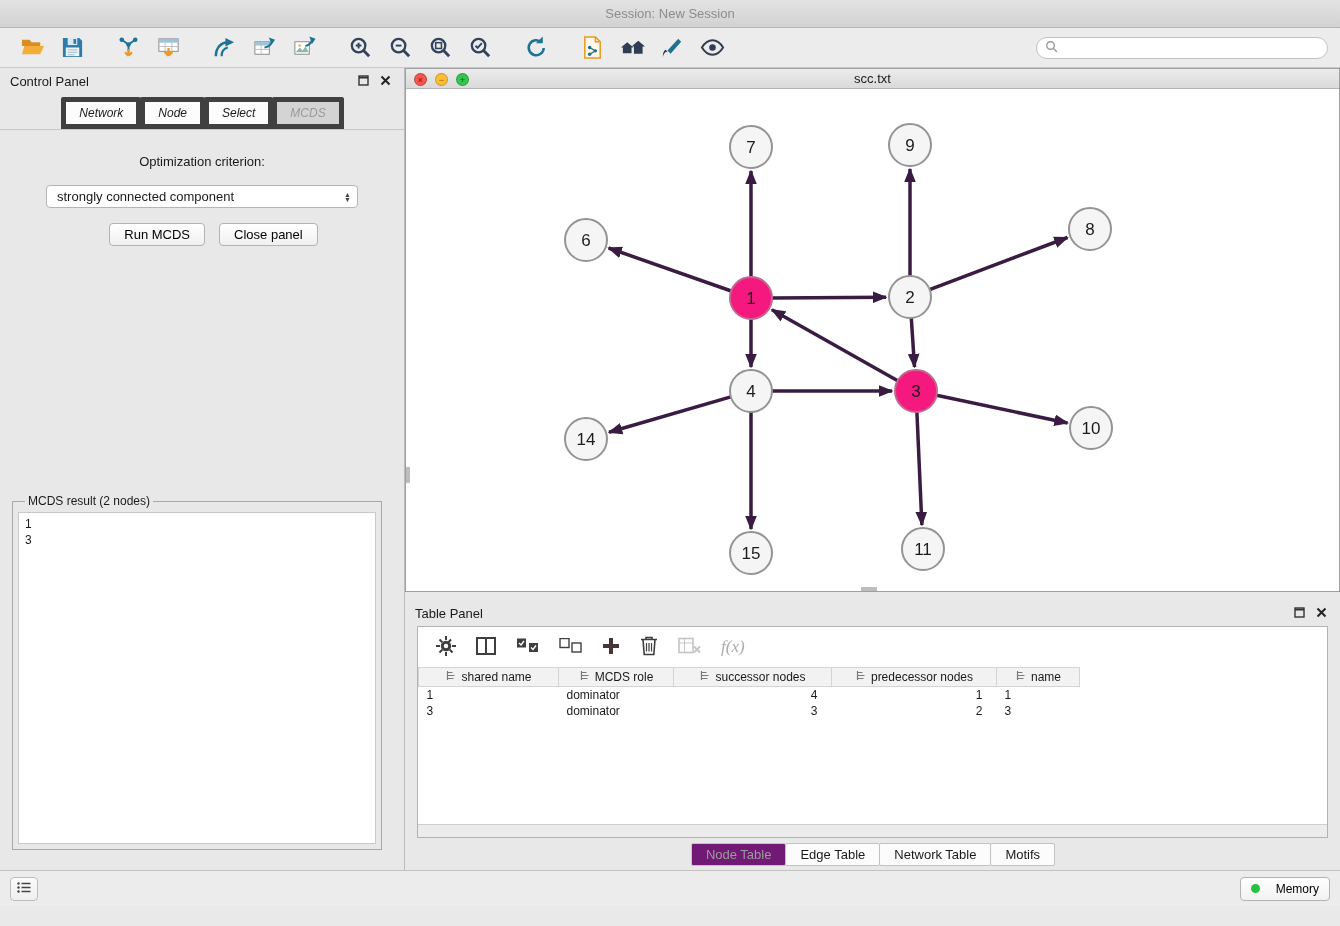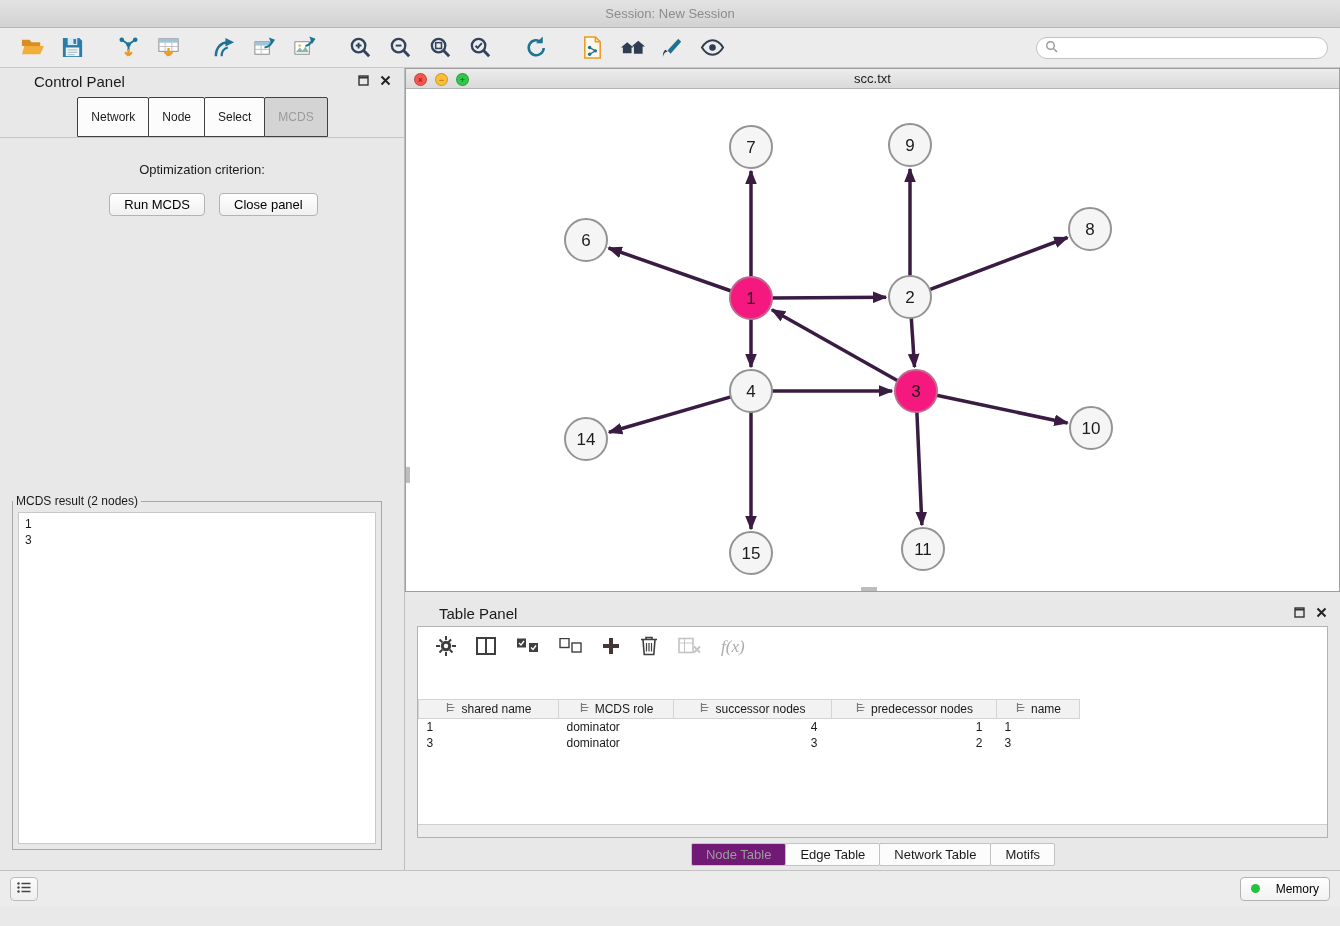--- a/index.html
+++ b/index.html
@@ -23,39 +23,39 @@
                  background:#fff; display:flex; align-items:center; padding:0 8px; gap:5px; }
   .search-wrap input { border:none; outline:none; flex:1; font-size:12px; background:transparent;
                        font-family:"Liberation Sans",sans-serif; }
 
   
   .workspace { flex:1 1 auto; display:flex; min-height:0; }
 
   
   .control-panel { width:405px; flex:0 0 405px; background:#e8e8e8; border-right:1px solid #bdbdbd;
                    position:relative; display:flex; flex-direction:column; }
-  .panel-header { height:26px; display:flex; align-items:center; padding:0 10px; font-size:15px; flex:0 0 auto;margin-left:24px; }
+  .panel-header { height:26px; display:flex; align-items:center; padding:0 10px; font-size:13px; flex:0 0 auto; }
   .panel-header .spacer { flex:1; }
   .win-icon-btn { width:18px; height:18px; border:none; background:none; display:flex; align-items:center;
                   justify-content:center; cursor:pointer; margin-left:4px; }
   .cp-tabs { display:flex; justify-content:center; padding:3px 0 0 0; border-bottom:1px solid #c6c6c6; flex:0 0 auto; }
-  .cp-tab { font-size:12px; padding:12px 13px; background:#fcfcfc; border:1px solid #404040; margin-right:-1px;
-            cursor:pointer; color:#1a1a1a; border-radius:2px 2px 0 0; }
+  .cp-tab { font-size:12px; padding:4px 13px; background:#fcfcfc; border:5px solid #404040; margin-right:-1px;
+            cursor:pointer; color:#1a1a1a; border-radius:2px 2px 0 0;font-style:italic; }
   .cp-tab.active { background:#d4d4d4; color:#9b9b9b; }
   .cp-body { padding-top:24px; text-align:center; }
   .opt-label { font-size:13px; margin-bottom:16px; }
   .dropdown { width:312px; height:23px; margin:0 auto; background:#fff; border:1px solid #b5b5b5; border-radius:4px;
               display:flex; align-items:center; padding:0 6px 0 10px; cursor:pointer; }
   .dropdown .dd-value { flex:1; text-align:left; font-size:13px; }
   .dd-arrows { display:flex; flex-direction:column; line-height:5px; font-size:7px; color:#444; }
   .btn-row { margin-top:15px; display:flex; justify-content:center; gap:14px;margin-left:23px; }
   .pbtn { height:23px; padding:0 14px; font-size:13px; background:linear-gradient(#ffffff,#f0f0f0);
           border:1px solid #b3b3b3; border-radius:4px; cursor:pointer; font-family:"Liberation Sans",sans-serif; }
   .result-box { position:absolute; left:12px; right:22px; top:426px; bottom:20px; border:1px solid #a8a8a8; }
-  .result-box legend { font-size:12px; padding:0 3px; margin-left:0; text-align:left; }
+  .result-box legend { font-size:12px; padding:0 3px; margin-left:12px; text-align:left; }
   .result-inner { position:absolute; left:5px; right:5px; top:4px; bottom:5px; background:#fff;
                   border:1px solid #c9c9c9; font-size:12px; line-height:16px; padding:3px 6px;
                   text-align:left; white-space:pre-line; overflow:auto; }
 
   
   .right-col { flex:1 1 auto; display:flex; flex-direction:column; min-width:0; }
 
   
   .network-window { height:524px; flex:0 0 524px; border:1px solid #9f9f9f; background:#fff;
                     display:flex; flex-direction:column; }
@@ -75,21 +75,21 @@
 
   .gap8 { height:8px; flex:0 0 8px; }
 
   
   .table-panel { flex:1 1 auto; background:#e8e8e8; display:flex; flex-direction:column; min-height:0; }
   .table-frame { margin:0 12px; flex:1 1 auto; border:1px solid #b2b2b2; background:#fff;
                  display:flex; flex-direction:column; min-height:0; }
   .table-toolbar { height:40px; flex:0 0 40px; display:flex; align-items:center; gap:20px; padding:0 18px; }
   .ttb-btn { border:none; background:none; display:flex; align-items:center; cursor:pointer; }
   .fx-label { font-family:"Liberation Serif", serif; font-style:italic; font-size:17px; color:#ababab; }
-  table.data-table { border-collapse:collapse; table-layout:fixed; width:100%; font-size:12px; flex:0 0 auto;margin-top:32px; }
+  table.data-table { border-collapse:collapse; table-layout:fixed; width:100%; font-size:12px; flex:0 0 auto; }
   table.data-table thead th { height:19px; background:#f2f2f2; border:1px solid #d4d4d4; font-weight:normal;
                               font-size:12px; color:#1a1a1a; cursor:pointer; }
   table.data-table thead th.empty-th { background:#fff; border:none; border-left:1px solid #d4d4d4; cursor:default; }
   .th-inner { display:flex; align-items:center; justify-content:center; gap:5px; }
   table.data-table tbody td { height:16px; padding:0 8px; }
   table.data-table tbody td.ar { padding-right:14px; }
   .table-filler { flex:1 1 auto; background:#fff; }
   .table-scroll-strip { height:13px; flex:0 0 13px; background:#ececec; border-top:1px solid #cfcfcf; }
   .table-tabs { height:32px; flex:0 0 32px; display:flex; align-items:center; justify-content:center; }
   .t-tab { font-size:13px; padding:3px 14px; background:#fcfcfc; border:1px solid #c2c2c2; margin-right:-1px;
@@ -302,20 +302,27 @@
         </button>
       </div>
       <div class="cp-tabs">
         <div class="cp-tab">Network</div>
         <div class="cp-tab">Node</div>
         <div class="cp-tab">Select</div>
         <div class="cp-tab active">MCDS</div>
       </div>
       <div class="cp-body">
         <div class="opt-label">Optimization criterion:</div>
+        <div class="dropdown">
+          <span class="dd-value">strongly connected component</span>
+          <span class="dd-arrows">
+              <span>▲</span>
+              <span>▼</span>
+            </span>
+        </div>
         <div class="btn-row">
           <button class="pbtn">Run MCDS</button>
           <button class="pbtn">Close panel</button>
         </div>
       </div>
       <fieldset class="result-box">
         <legend>MCDS result (2 nodes)</legend>
         <div class="result-inner">1
 3</div>
       </fieldset>

